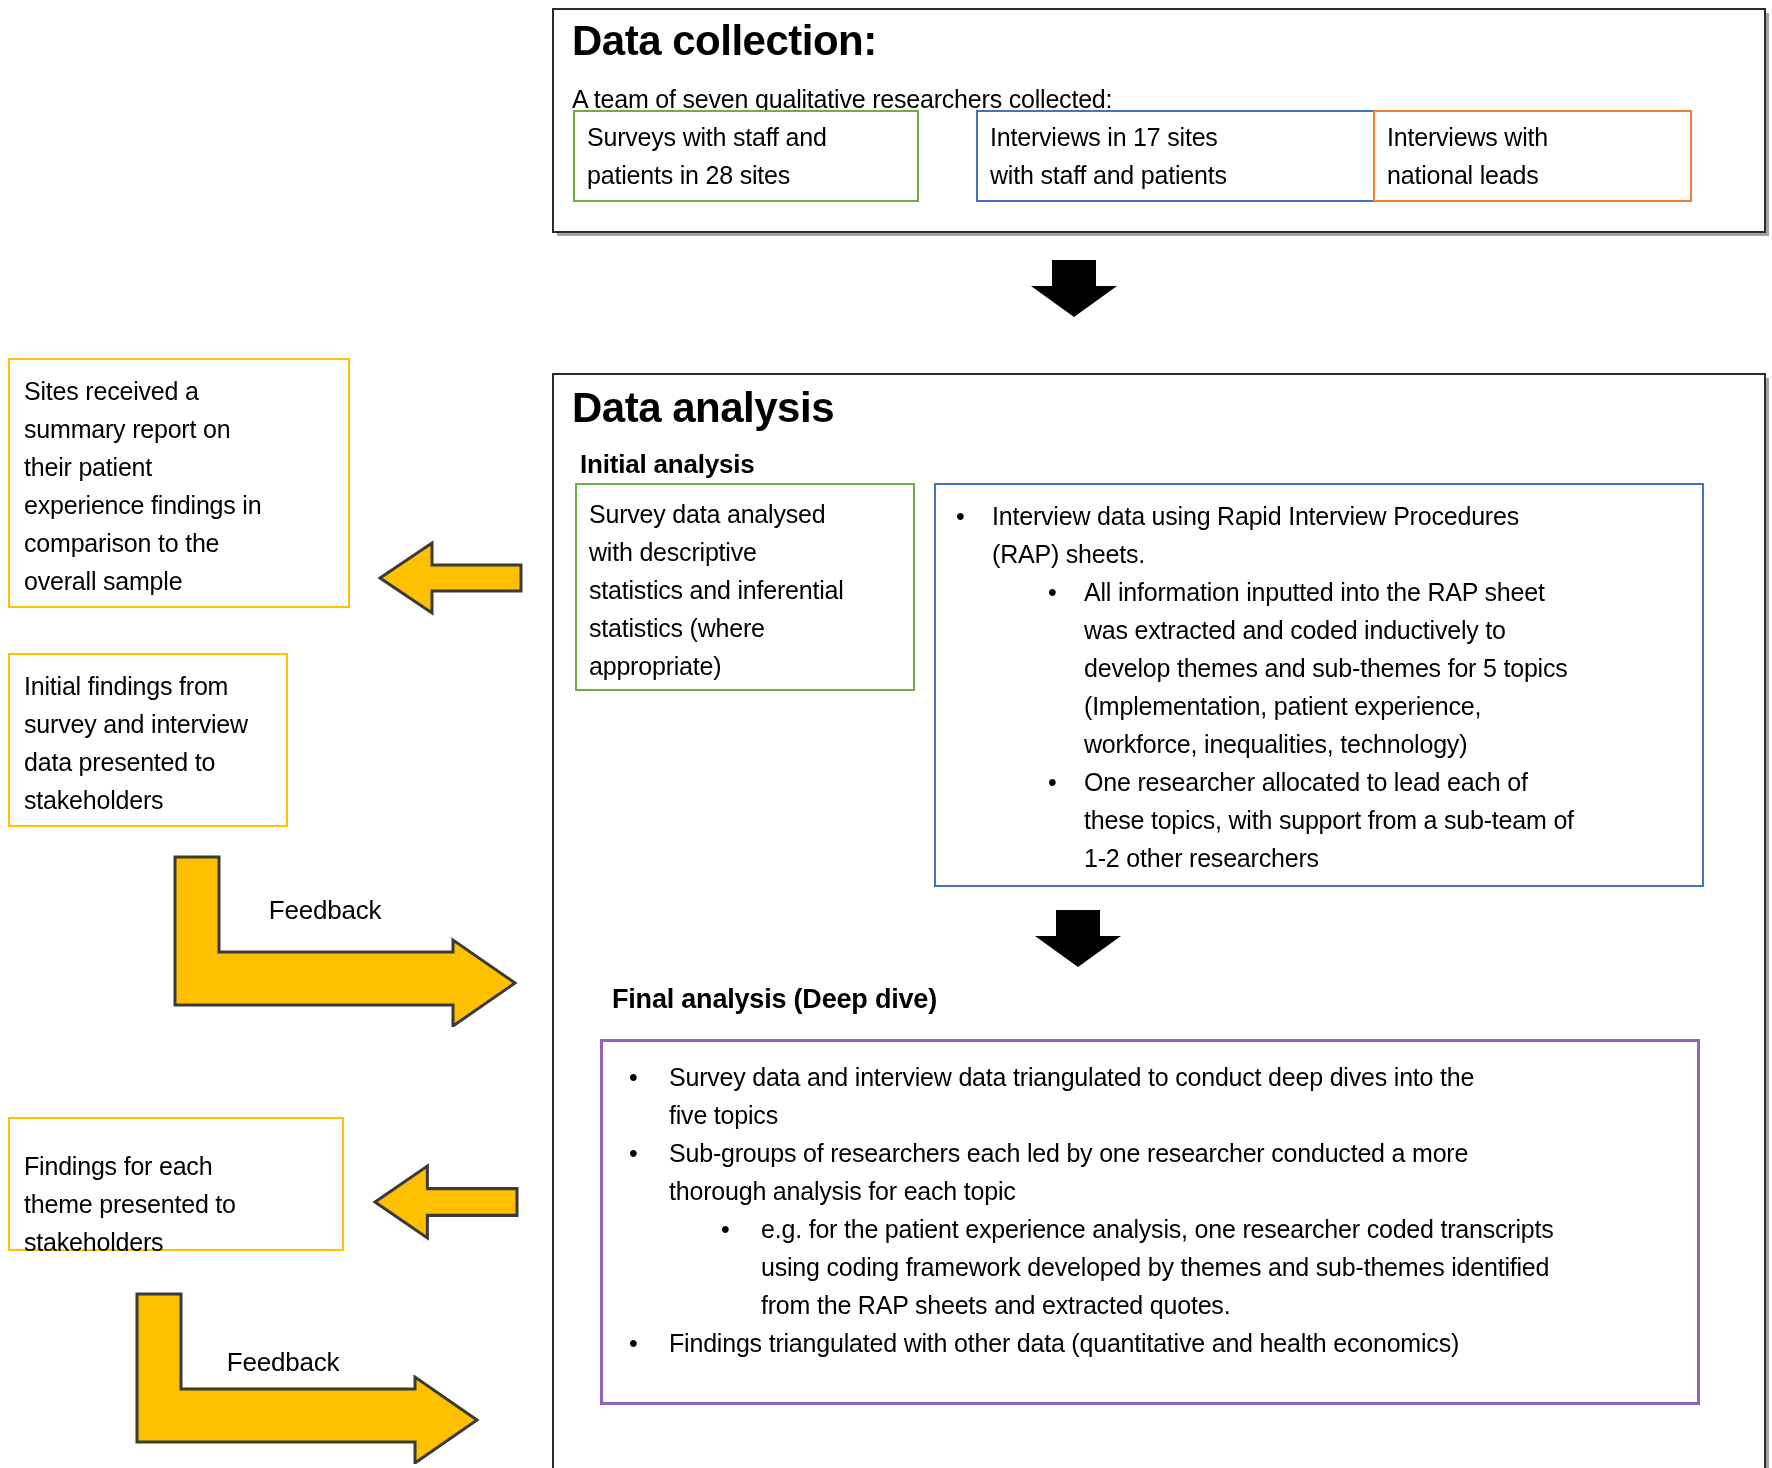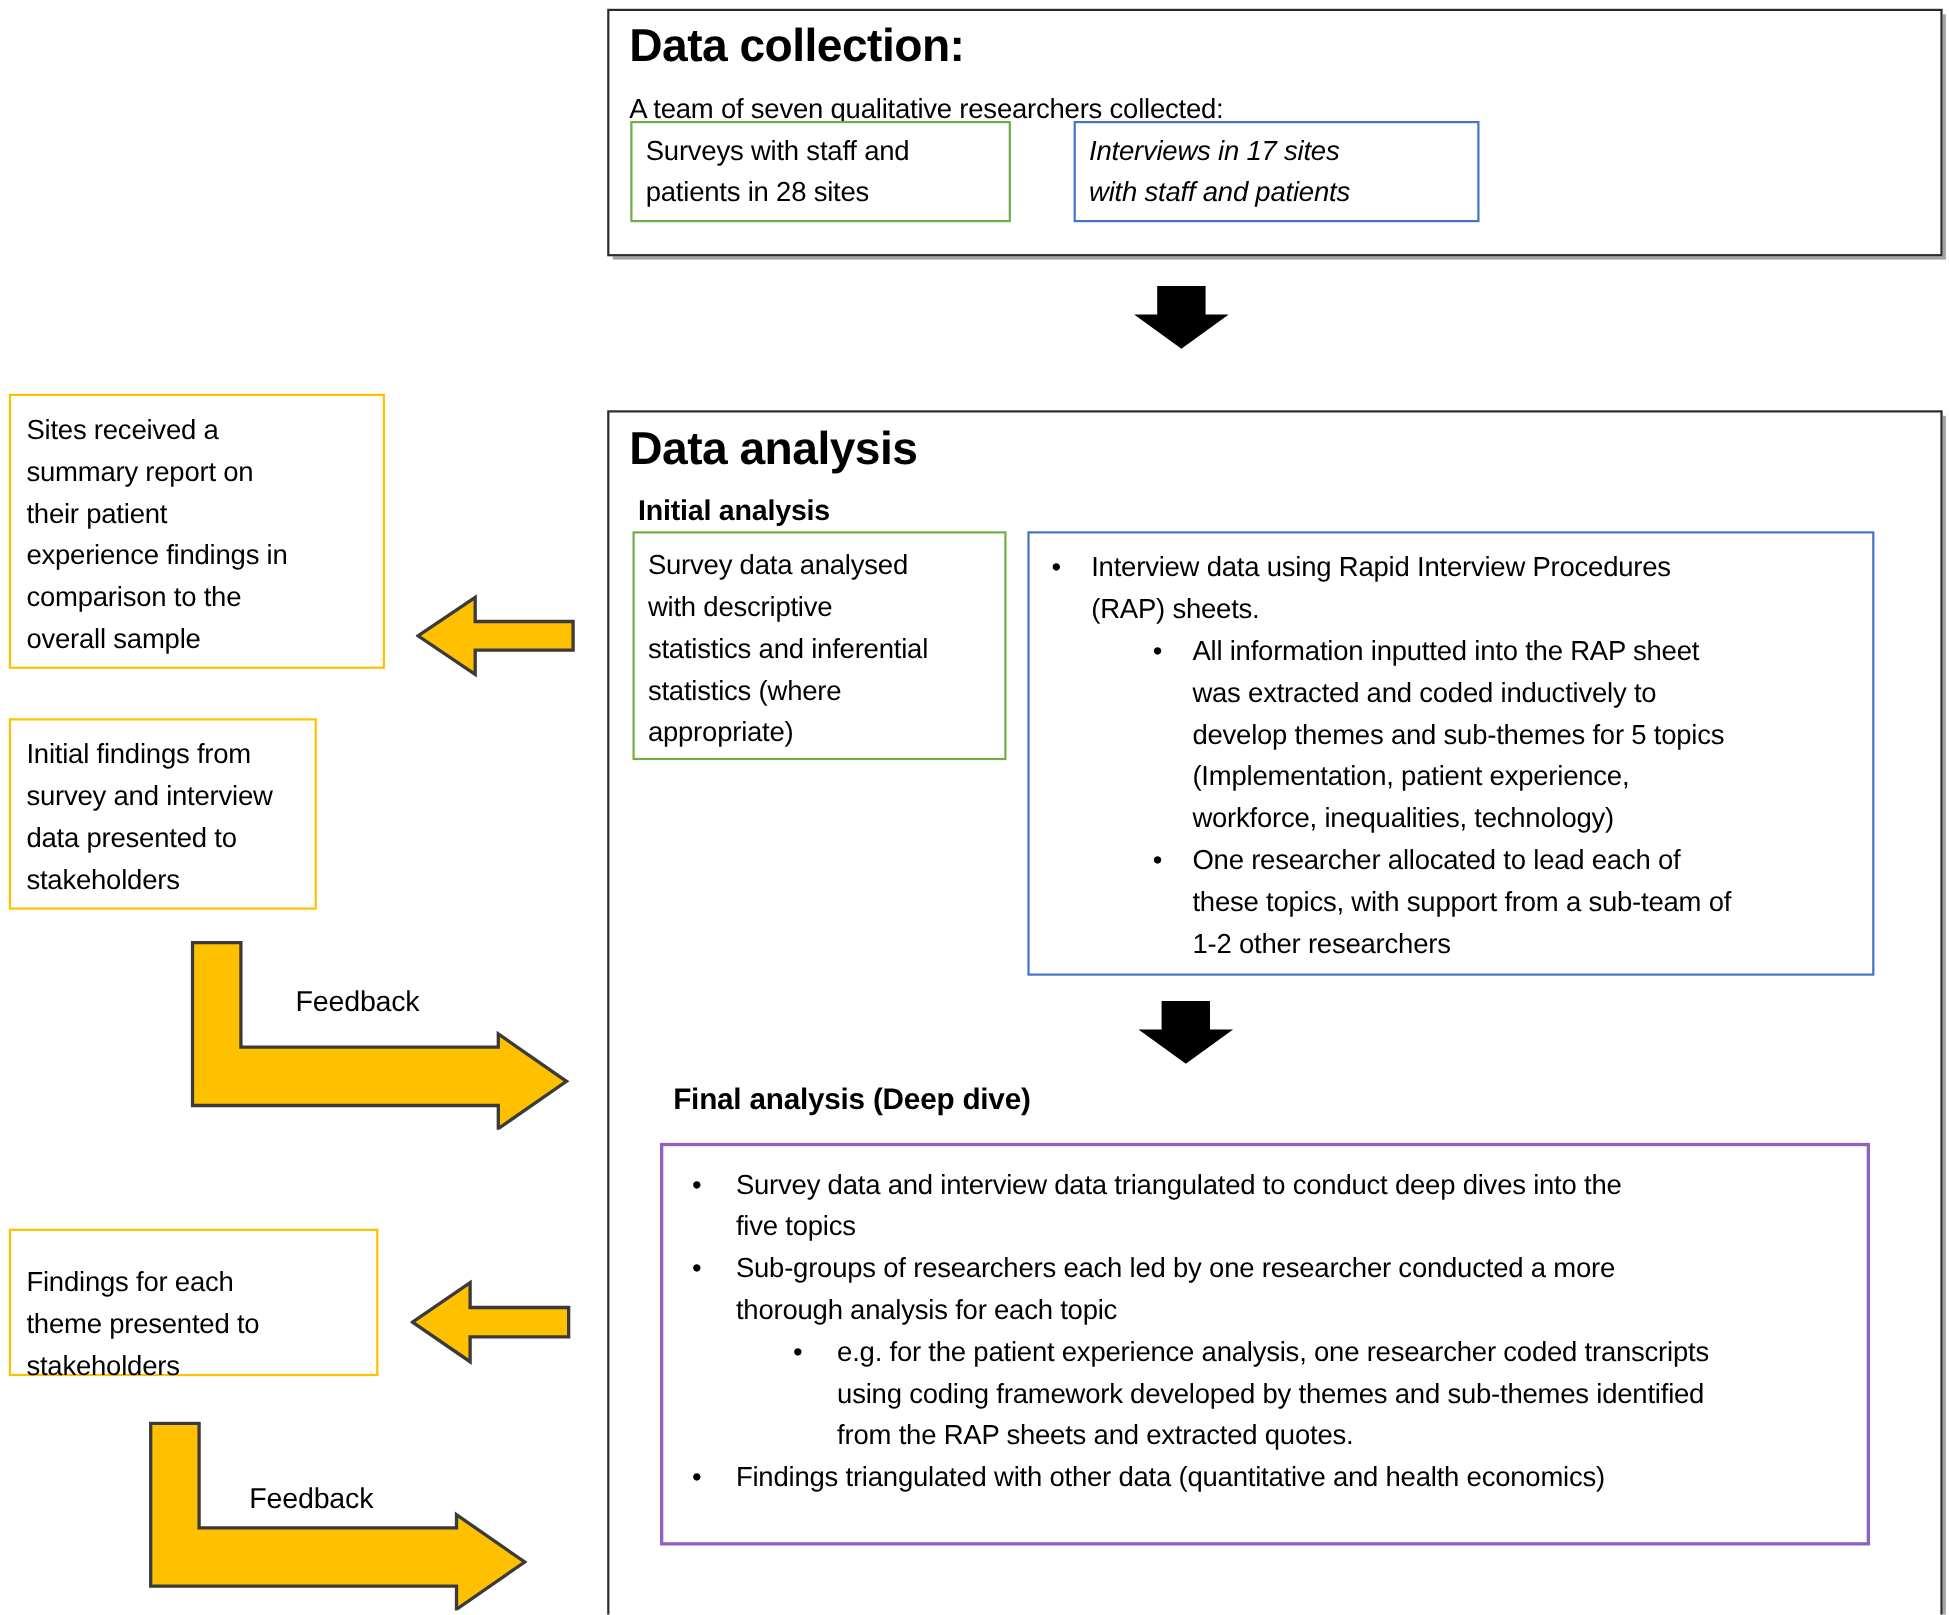--- a/index.html
+++ b/index.html
@@ -32,22 +32,24 @@
 </head>
 <body>
 
 <div id="canvas">
 
   <div class="abs outer-box" style="left:552px; top:8px; width:1214px; height:225px;">
     <div class="abs big-title" style="left:18px; top:6px;">Data collection:</div>
     <div class="abs box-text" style="left:18px; top:70px;">A team of seven qualitative researchers collected:</div>
     <div class="abs color-box green-border box-text preline" style="left:19px; top:100px; width:346px; height:92px; padding:6px 12px;">Surveys with staff and
 patients in 28 sites</div>
-    <div class="abs color-box blue-border box-text preline" style="left:422px; top:100px; width:369px; height:92px; padding:6px 12px;font-style:italic;">Interviews in 17 sites
+    <div class="abs color-box blue-border box-text preline" style="left:422px; top:100px; width:401px; height:92px; padding:6px 12px;">Interviews in 17 sites
 with staff and patients</div>
+    <div class="abs color-box orange-border box-text preline" style="left:819px; top:100px; width:319px; height:92px; padding:6px 12px;">Interviews with
+national leads</div>
   </div>
 
   <svg class="abs" style="left:1031px; top:260px;" width="86" height="58" viewBox="0 0 86 58">
     <polygon points="21,0 65,0 65,26 86,26 43,57 0,26 21,26" fill="#000000"></polygon>
   </svg>
 
   <div class="abs outer-box" style="left:552px; top:373px; width:1214px; height:1122px;">
     <div class="abs big-title" style="left:18px; top:8px;">Data analysis</div>
     <div class="abs sub-heading" style="left:26px; top:74px;">Initial analysis</div>
 

